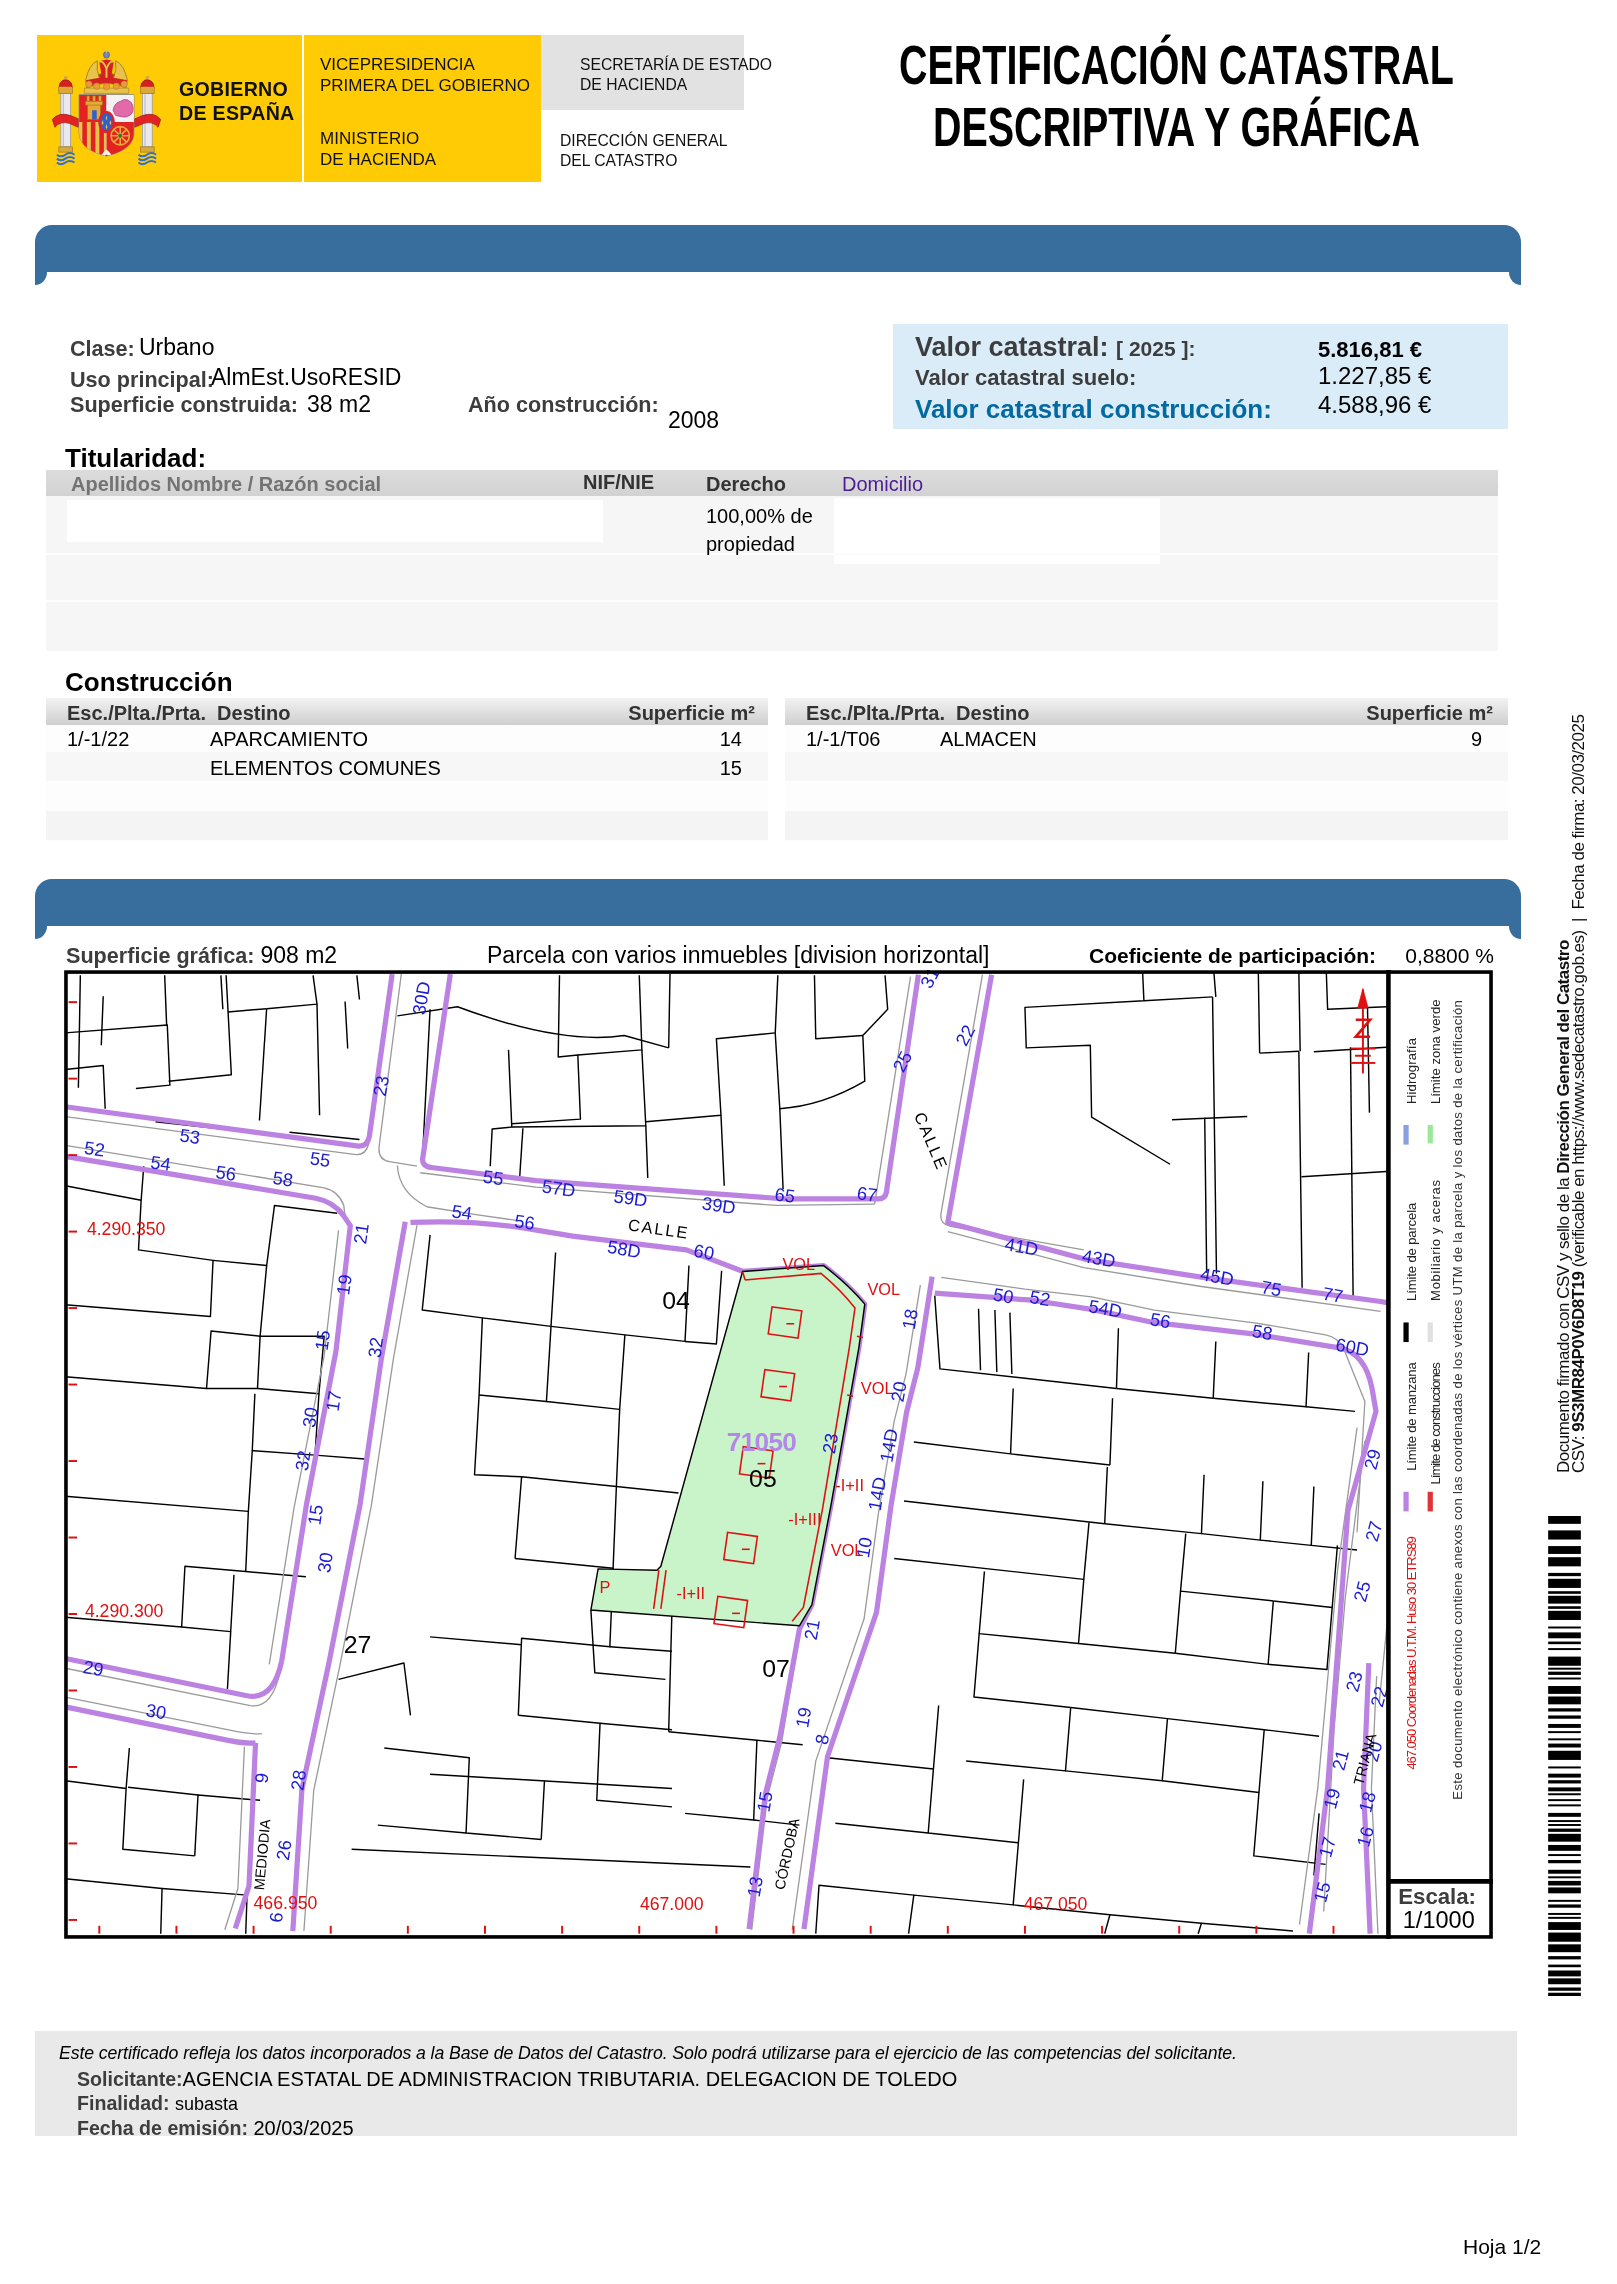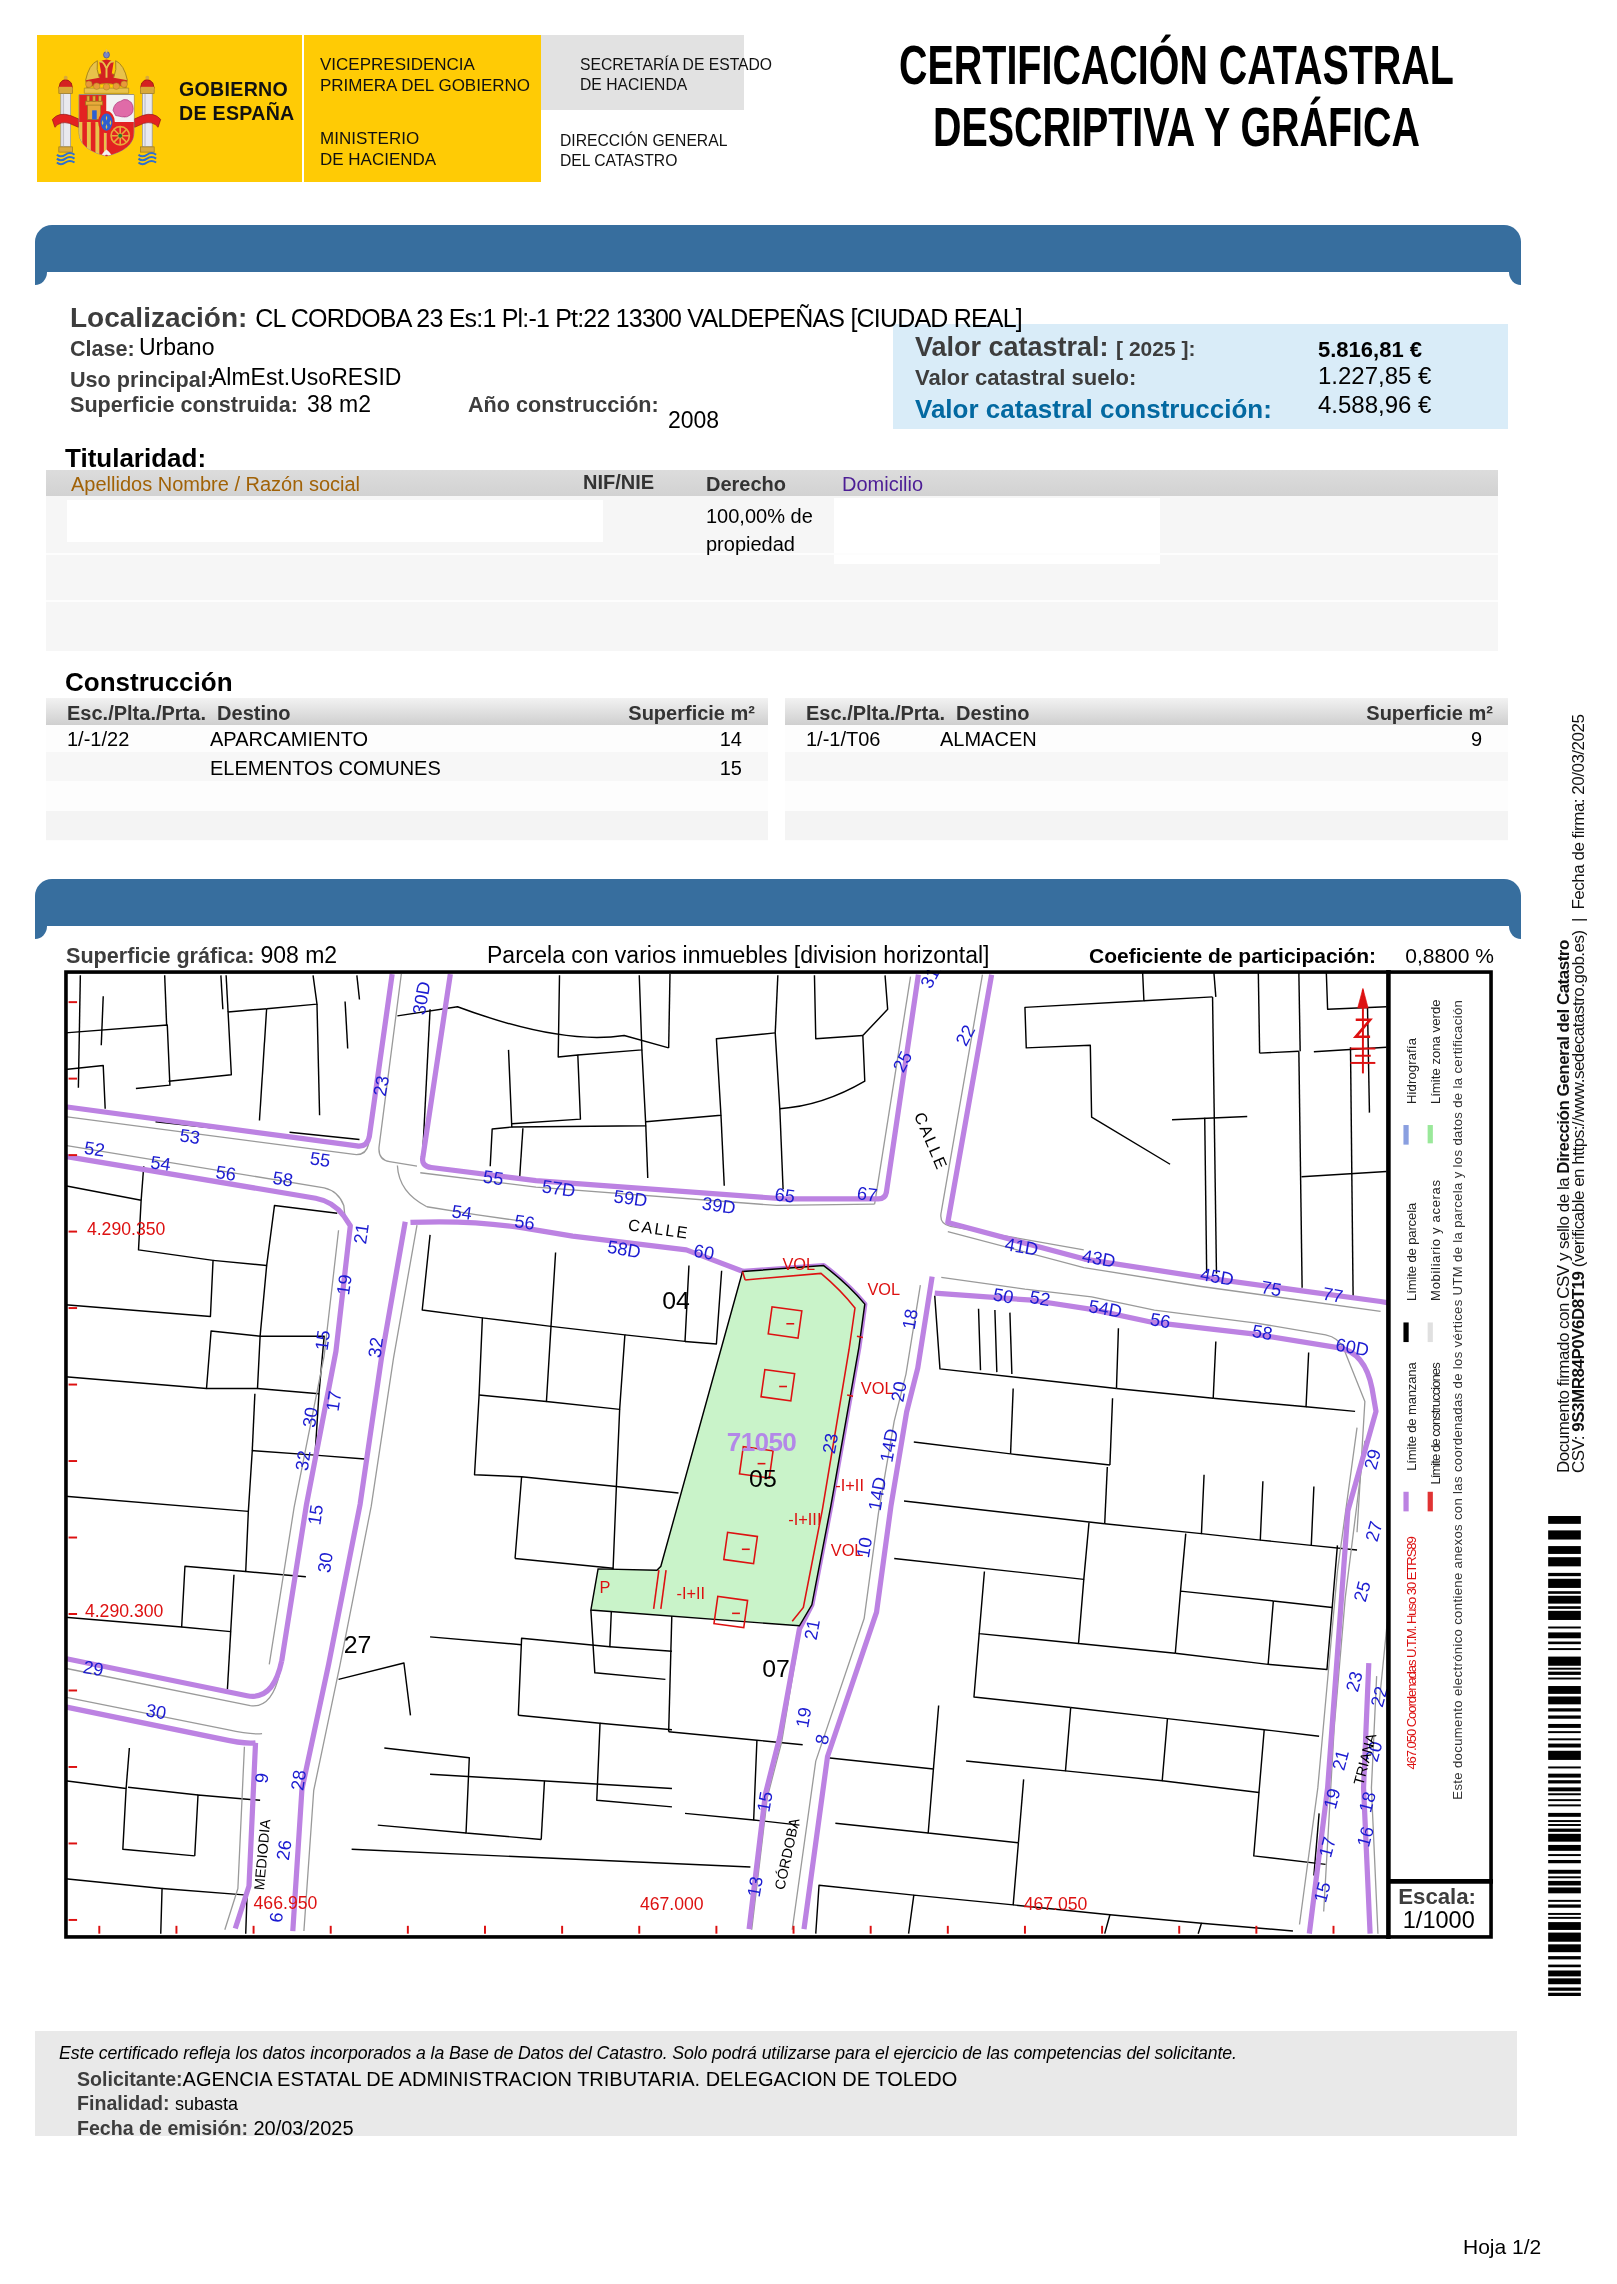--- a/index.html
+++ b/index.html
@@ -114,21 +114,20 @@
 
 <div class="abs" style="left:560px;top:55px;width:196px;font-size:15.7px;line-height:19.6px;color:#111;white-space:nowrap;margin-left:20px;">SECRETARÍA DE ESTADO<br>DE HACIENDA</div>
 
 <div class="abs" style="left:560px;top:131px;width:196px;font-size:15.7px;line-height:19.6px;color:#111;white-space:nowrap;">DIRECCIÓN GENERAL<br>DEL CATASTRO</div>
 
 <div class="abs" style="left:719px;top:34px;width:915px;text-align:center;font-size:56px;line-height:62px;font-weight:bold;color:#000;white-space:nowrap;transform:scaleX(0.704);">CERTIFICACIÓN CATASTRAL<br>DESCRIPTIVA Y GRÁFICA</div>
 
 
 <div class="bar" style="top:225px;"></div>
 
-<div class="abs" style="z-index:3;left:70px;top:302px;font-size:28px;font-weight:bold;color:#3d3d3d;">Localización: <span style="font-weight:normal;color:#000;font-size:25px;letter-spacing:-0.8px;">CL CORDOBA 23 Es:1 Pl:-1 Pt:22 13300 VALDEPEÑAS [CIUDAD REAL]</span></div>
 
 <div class="abs" style="left:70px;top:336px;font-size:21.6px;font-weight:bold;color:#3d3d3d;">Clase:</div>
 <div class="abs" style="left:139px;top:334px;font-size:23px;color:#000;">Urbano</div>
 
 <div class="abs" style="left:70px;top:367px;font-size:21.6px;font-weight:bold;color:#3d3d3d;">Uso principal:</div>
 <div class="abs" style="left:211px;top:364px;font-size:23px;color:#000;">AlmEst.UsoRESID</div>
 
 <div class="abs" style="left:70px;top:392px;font-size:21.6px;font-weight:bold;color:#3d3d3d;">Superficie construida:</div>
 <div class="abs" style="left:307px;top:391px;font-size:23px;color:#000;">38 m2</div>
 
@@ -139,21 +138,21 @@
 <div class="abs" style="left:915px;top:332px;font-size:27px;font-weight:bold;color:#3d3d3d;">Valor catastral: <span style="font-size:21px;">[ 2025 ]:</span></div>
 <div class="abs" style="left:1318px;top:337px;font-size:22px;font-weight:bold;color:#000;">5.816,81 €</div>
 <div class="abs" style="left:915px;top:365px;font-size:22px;font-weight:bold;color:#3d3d3d;">Valor catastral suelo:</div>
 <div class="abs" style="left:1318px;top:362px;font-size:24px;color:#000;">1.227,85 €</div>
 <div class="abs" style="left:915px;top:394px;font-size:26px;font-weight:bold;color:#0369a1;">Valor catastral construcción:</div>
 <div class="abs" style="left:1318px;top:391px;font-size:24px;color:#000;">4.588,96 €</div>
 
 <div class="abs" style="left:65px;top:443px;font-size:26px;font-weight:bold;color:#000;">Titularidad:</div>
 
 <div class="abs" style="left:46px;top:470px;width:1452px;height:25.5px;background:linear-gradient(#dcdcdc,#d2d2d2);"></div>
-<div class="abs" style="left:71px;top:473px;font-size:20px;font-weight:normal;color:#a16207;">Apellidos Nombre / Razón social</div>
+<div class="abs" style="left:71px;top:473px;font-size:20px;font-weight:bold;color:#737373;">Apellidos Nombre / Razón social</div>
 <div class="abs" style="left:583px;top:471px;font-size:20px;font-weight:bold;color:#333;">NIF/NIE</div>
 <div class="abs" style="left:706px;top:473px;font-size:20px;font-weight:bold;color:#333;">Derecho</div>
 <div class="abs" style="left:842px;top:473px;font-size:20px;color:#4c1d95;text-align:center;">Domicilio</div>
 
 <div class="abs" style="left:46px;top:496px;width:1452px;height:155px;background:#f6f6f6;"></div>
 <div class="abs" style="left:67px;top:500px;width:536px;height:42px;background:#fff;"></div>
 <div class="abs" style="left:834px;top:498px;width:326px;height:66px;background:#fff;"></div>
 <div class="abs" style="left:46px;top:553px;width:1452px;height:2px;background:#fdfdfd;"></div>
 <div class="abs" style="left:46px;top:600px;width:1452px;height:2px;background:#fdfdfd;"></div>
 <div class="abs" style="left:706px;top:502px;font-size:20px;color:#000;line-height:28px;">100,00% de<br>propiedad</div>

